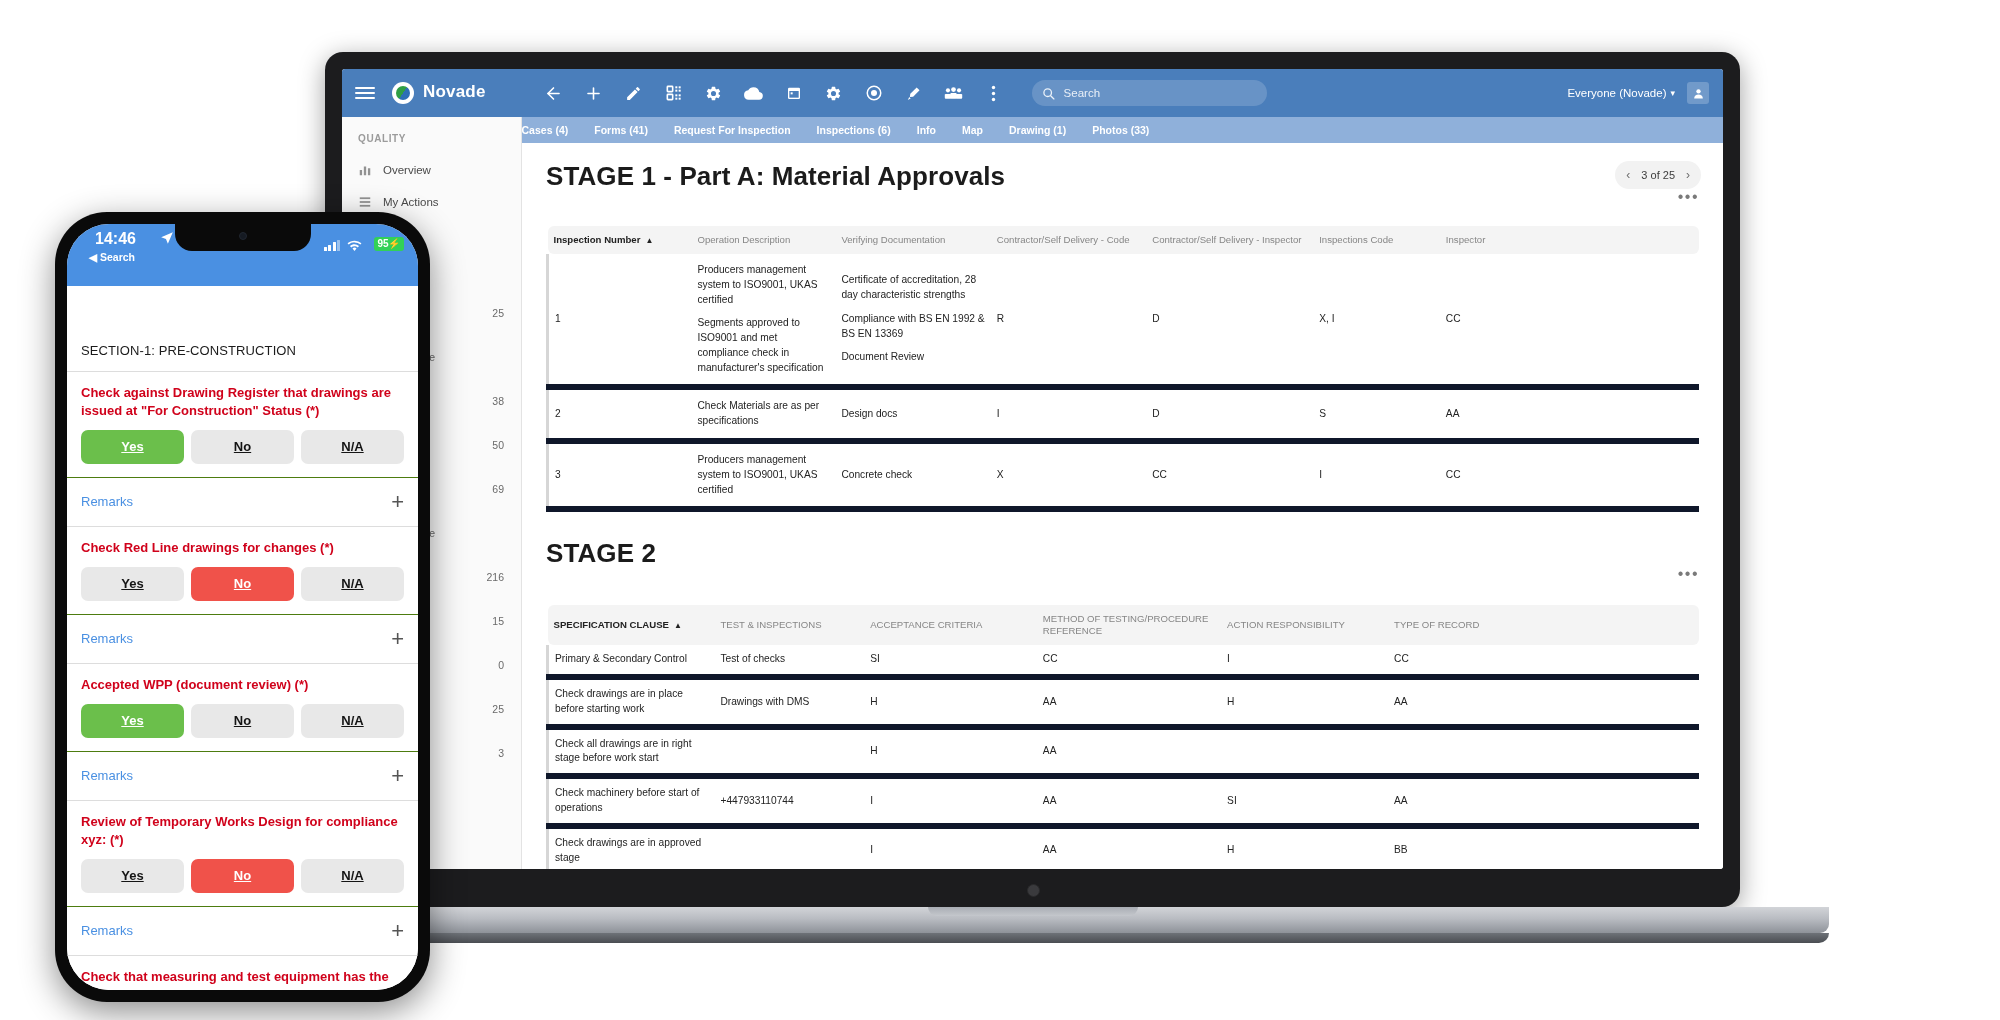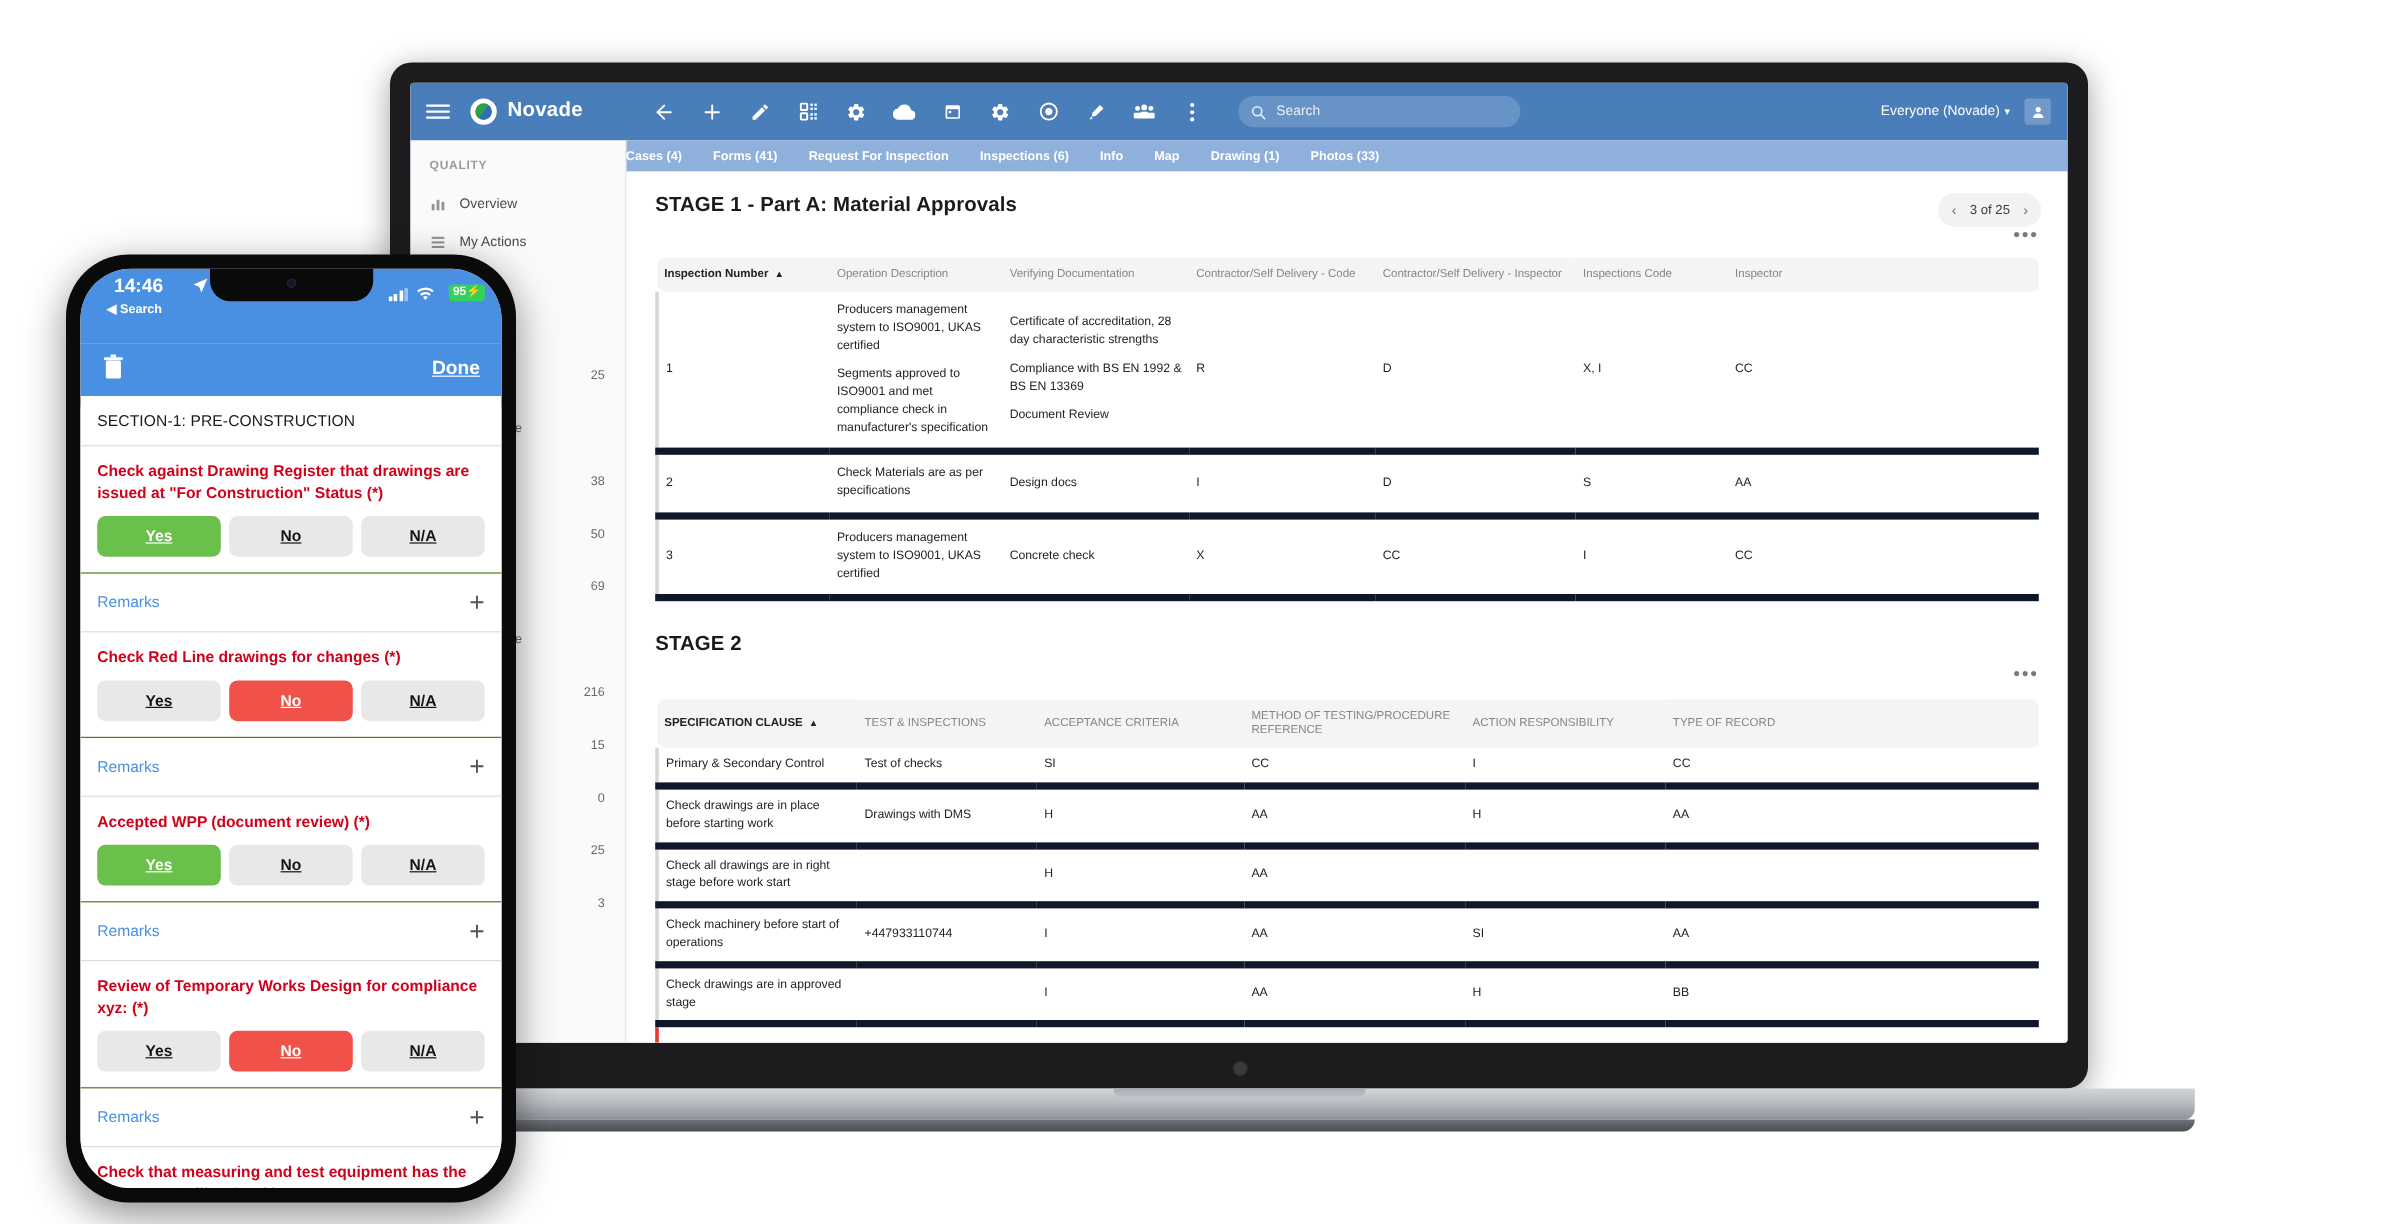--- a/index.html
+++ b/index.html
@@ -99,21 +99,21 @@
   .nv-side-item svg { opacity:.65; }
   .nv-side-numcol { position:absolute; left:0; top:190px; width:180px; }
   .nv-side-num { text-align:right; padding-right:18px; font-size:10.5px; color:#6a6a6a; }
   .nv-side-lbl { position:absolute; font-size:10.5px; color:#6a6a6a; }
 
   
   .nv-content {
     position:absolute; left:180px; top:74px; width:1201px; height:726px;
     background:#fff; overflow:hidden;
   }
-  .sec-title { font-size:17px; font-weight:700; color:#1b1b1b; letter-spacing:.1px; }
+  .sec-title { font-size:26px; font-weight:700; color:#1b1b1b; letter-spacing:.1px; }
   .pager {
     position:absolute; right:22px; top:18px; height:28px; min-width:84px;
     background:#f2f2f2; border-radius:14px; display:flex; align-items:center;
     justify-content:center; gap:11px; padding:0 11px;
   }
   .pager-num { font-size:11px; color:#3d3d3d; }
   .pager-arrow { font-size:12px; color:#6d6d6d; line-height:1; }
   .kebab { position:absolute; right:24px; font-size:16px; color:#7a7a7a; letter-spacing:1.5px; line-height:1; }
 
   table.itp { width: 100%; border-collapse: collapse; table-layout: fixed; }
@@ -587,30 +587,20 @@
                 <path d="M12 17l3.2-4.1a5 5 0 0 0-6.4 0L12 17z"></path>
                 <path d="M12 9.4c2 0 3.9.7 5.3 2l1.9-2.4A11.3 11.3 0 0 0 12 6.3c-2.7 0-5.2 1-7.2 2.7l1.9 2.4a8 8 0 0 1 5.3-2z"></path>
                 <path d="M12 3.2c3.6 0 6.9 1.3 9.4 3.5l1.7-2.2A16 16 0 0 0 12 .5C7.7.5 3.8 2 .9 4.5l1.7 2.2A14 14 0 0 1 12 3.2z"></path>
               </svg>
           </div>
           <div class="ph-batt">
             <span>95</span><span>⚡</span>
           </div>
         </div>
 
-        <div class="ph-navbar">
-          <span>
-            <svg width="19" height="22" viewBox="0 0 24 28" fill="#fff">
-                <rect x="4" y="7" width="16" height="19" rx="2"></rect>
-                <rect x="2" y="3.5" width="20" height="3" rx="1.2"></rect>
-                <rect x="9" y="0.5" width="6" height="3" rx="1"></rect>
-              </svg>
-          </span>
-          <span class="ph-done">Done</span>
-        </div>
 
         <div class="ph-list">
           <div class="ph-sec-head">SECTION-1: PRE-CONSTRUCTION</div>
           <div id="phquestions">
               <div class="ph-q">Check against Drawing Register that drawings are issued at "For Construction" Status (*)</div>
               <div class="ph-opts">
                 <div class="ph-opt yes-on">Yes</div>
                 <div class="ph-opt">No</div>
                 <div class="ph-opt">N/A</div>
               </div>

